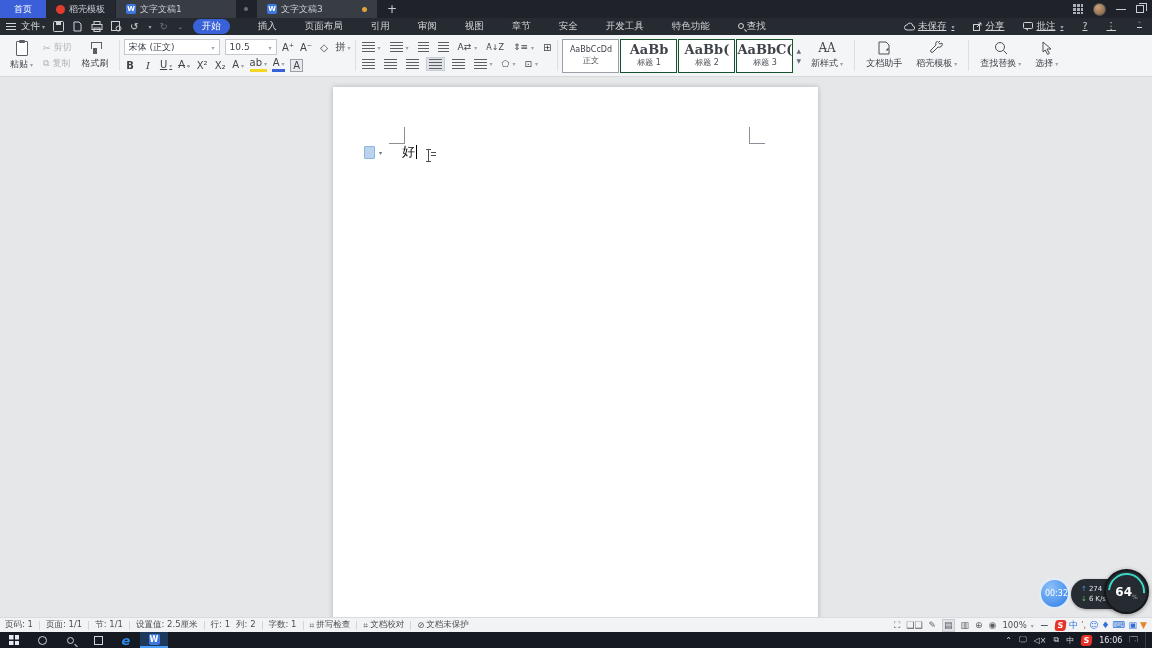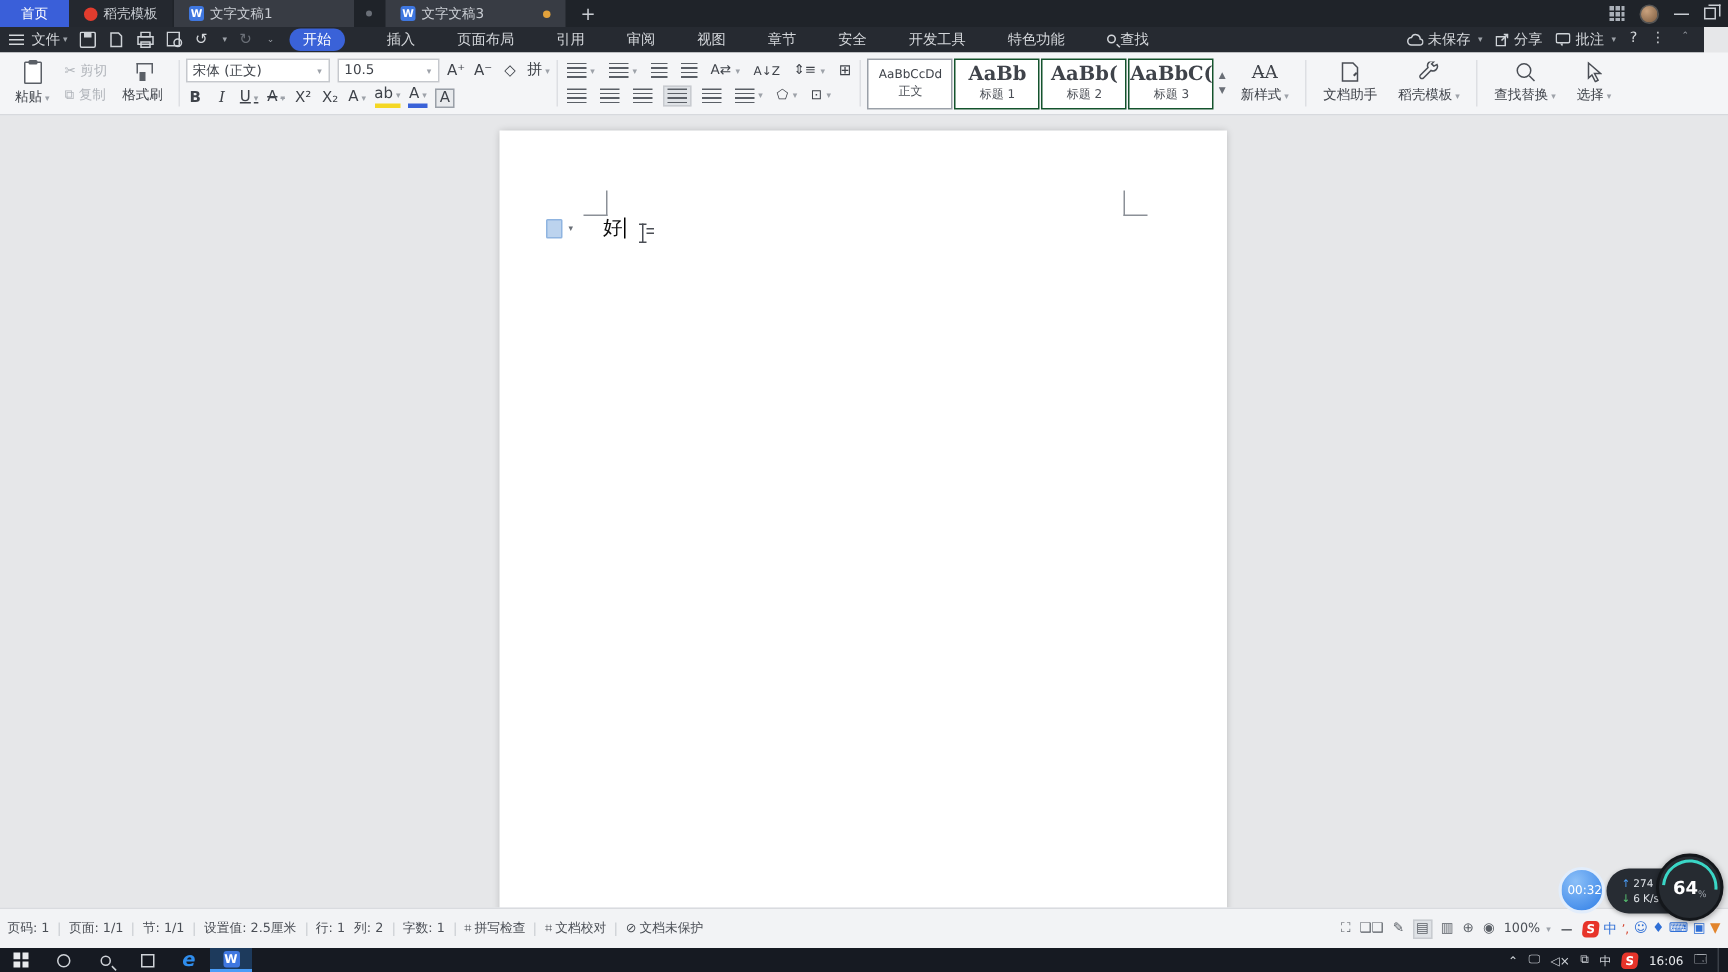--- a/index.html
+++ b/index.html
@@ -22,51 +22,51 @@
       linear-gradient(#aab0b8,#aab0b8) 0 0/3px 3px no-repeat, linear-gradient(#aab0b8,#aab0b8) 4px 0/3px 3px no-repeat, linear-gradient(#aab0b8,#aab0b8) 8px 0/2px 3px no-repeat,
       linear-gradient(#aab0b8,#aab0b8) 0 4px/3px 3px no-repeat, linear-gradient(#aab0b8,#aab0b8) 4px 4px/3px 3px no-repeat, linear-gradient(#aab0b8,#aab0b8) 8px 4px/2px 3px no-repeat,
       linear-gradient(#aab0b8,#aab0b8) 0 8px/3px 2px no-repeat, linear-gradient(#aab0b8,#aab0b8) 4px 8px/3px 2px no-repeat, linear-gradient(#aab0b8,#aab0b8) 8px 8px/2px 2px no-repeat; }
   .avatar { width:13px; height:13px; border-radius:50%; background:radial-gradient(circle at 35% 30%,#caa27e,#7a5a3e); border:1px solid #555; }
   .win-min { width:10px; height:10px; position:relative; }
   .win-min::after { content:""; position:absolute; left:0; right:0; top:5px; height:1px; background:#c9cdd3; }
   .win-restore { width:8px; height:8px; border:1px solid #c9cdd3; position:relative; }
   .win-restore::after { content:""; position:absolute; left:2px; top:-3px; width:7px; height:7px; border:1px solid #c9cdd3; border-left:none; border-bottom:none; }
 
   
-  .menubar { position:absolute; top:18px; left:0; right:16px; height:17px; background:#262a31; display:flex; align-items:center; color:#d4d7db; font-size:9.5px; padding:0 6px; }
+  .menubar { position:absolute; top:18px; left:0; right:0; height:17px; background:#262a31; display:flex; align-items:center; color:#d4d7db; font-size:9.5px; padding:0 6px; }
   .hamb { width:10px; height:7px; border-top:1px solid #d4d7db; border-bottom:1px solid #d4d7db; position:relative; margin-right:5px; }
   .hamb::after { content:""; position:absolute; left:0; right:0; top:2px; height:1px; background:#d4d7db; }
   .caret { font-size:6px; margin-left:2px; color:#9da2a9; }
   .qicons { display:flex; align-items:center; gap:8px; margin:0 10px 0 8px; }
   .qicons svg { display:block; }
   .menu-items { display:flex; align-items:center; gap:28px; }
   .menu-item { white-space:nowrap; }
   .menu-active { background:#3a62d8; color:#fff; border-radius:8px; padding:1px 9px; }
   .mini-mag { width:6px; height:6px; border:1px solid #d4d7db; border-radius:50%; display:inline-block; position:relative; margin-right:3px; }
   .mini-mag::after { content:""; position:absolute; width:3px; height:1px; background:#d4d7db; transform:rotate(45deg); left:5px; top:6px; }
-  .mb-right { margin-left:auto; display:flex; align-items:flex-start; gap:9px; padding-right:4px; }
+  .mb-right { margin-left:auto; display:flex; align-items:flex-start; gap:19px; padding-right:4px;text-decoration:underline; }
   .mb-right .lab { display:flex; align-items:center; gap:3px; }
 
   
   .ribbon { position:absolute; top:35px; left:0; right:0; height:42px; background:#f4f5f7; border-bottom:1px solid #d7d9dd; display:flex; align-items:stretch; padding:2px 4px; font-size:9px; color:#3f434a; }
   .vsep { width:1px; background:#dddfe3; margin:3px 4px; }
   .grp { display:flex; align-items:center; }
   .bigbtn { display:flex; flex-direction:column; align-items:center; justify-content:center; padding:0 6px; gap:2px; }
   .smallcol { display:flex; flex-direction:column; justify-content:center; gap:3px; margin:0 4px; }
   .smallbtn { display:flex; align-items:center; gap:3px; }
   .grayed { color:#b0b4ba; }
   .clip-ico { width:12px; height:15px; border:1px solid #5a5f66; border-radius:1px; position:relative; background:#fff; }
   .clip-ico::after { content:""; position:absolute; top:-2px; left:2px; width:6px; height:3px; background:#5a5f66; border-radius:1px; }
   .brush-ico { width:11px; height:13px; position:relative; }
   .brush-ico::before { content:""; position:absolute; top:0; left:1px; width:9px; height:6px; border:1px solid #5a5f66; border-bottom:none; }
   .brush-ico::after { content:""; position:absolute; top:6px; left:3px; width:4px; height:6px; background:#5a5f66; }
   .fontgrp { display:flex; flex-direction:column; justify-content:center; gap:3px; }
   .frow { display:flex; align-items:center; gap:5px; }
   .select { background:#fff; border:1px solid #c5c8cd; height:16px; display:flex; align-items:center; justify-content:space-between; padding:0 4px; font-size:9px; }
-  .sel-font { width:96px; } .sel-size { width:68px; }
+  .sel-font { width:96px; } .sel-size { width:52px; }
   .fbtn { min-width:13px; text-align:center; font-size:10px; line-height:13px; }
   .u-line { text-decoration:underline; }
   .strike span { text-decoration:line-through; }
   .hl-ab { border-bottom:3px solid #f4d723; line-height:10px; }
   .fc-a { border-bottom:3px solid #3a62d8; line-height:10px; }
   .box-a { border:1px solid #9aa0a8; background:#e8eaed; padding:0 2px; line-height:11px; }
   .li { width:13px; height:10px; background:repeating-linear-gradient(#5a5f66 0 1px, transparent 1px 3px); }
   .li.short { background:repeating-linear-gradient(#5a5f66 0 1px, transparent 1px 3px); width:11px; }
   .ibtn { display:flex; align-items:center; gap:1px; padding:1px 2px; }
   .pressed { background:#dfe2e6; border:1px solid #c8cbd0; }
@@ -101,21 +101,21 @@
   .timer { position:absolute; left:1039px; top:578px; width:31px; height:31px; border-radius:50%; background:radial-gradient(circle at 35% 28%,#8cc0f8,#2e7de6); border:2px solid #e2edfb; color:#fff; font-size:8px; display:flex; align-items:center; justify-content:flex-end; z-index:5; }
   .netpill { position:absolute; left:1071px; top:579px; width:60px; height:30px; background:#272c33; border-radius:15px 4px 4px 15px; color:#dfe3e8; font-size:7px; display:flex; flex-direction:column; justify-content:center; gap:2px; padding-left:10px; z-index:4; box-shadow:0 1px 3px rgba(0,0,0,.3); }
   .net-row { display:flex; align-items:center; gap:2px; }
   .up-ar { color:#4a9df8; } .dn-ar { color:#58c472; }
   .ball { position:absolute; left:1104px; top:569px; width:45px; height:45px; border-radius:50%; background:#262b31; border:2px solid #14171b; color:#fff; display:flex; align-items:center; justify-content:center; z-index:6; box-shadow:0 1px 4px rgba(0,0,0,.4); }
   .ball::before { content:""; position:absolute; inset:2px; border-radius:50%; border:2px solid transparent; border-top-color:#3ad6c6; border-right-color:#3ad6c6; transform:rotate(-40deg); }
   .ball .num { font-size:12px; font-weight:bold; }
   .ball .unit { font-size:6px; color:#9aa0a8; align-self:flex-end; margin-bottom:12px; }
 
   
-  .statusbar { position:absolute; bottom:16px; left:0; right:0; height:27px; background:#f2f3f5; border-top:1px solid #d9dbdf; display:flex; align-items:center; font-size:8.5px; color:#4a4e55; padding:0 5px; }
+  .statusbar { position:absolute; bottom:16px; left:0; right:0; height:15px; background:#f2f3f5; border-top:1px solid #d9dbdf; display:flex; align-items:center; font-size:8.5px; color:#4a4e55; padding:0 5px; }
   .sb-sep { width:1px; height:9px; background:#d2d5d9; margin:0 6px; }
   .sb-item { white-space:nowrap; display:flex; align-items:center; gap:2px; }
   .sb-right { margin-left:auto; display:flex; align-items:center; gap:6px; }
   .vicon { font-size:9px; color:#5a5f66; line-height:11px; }
   .vicon.active { background:#dfe2e6; border:1px solid #c8cbd0; padding:0 1px; }
   .zoom-pct { display:flex; align-items:center; gap:2px; }
   .minus { font-size:11px; }
   .ime { display:flex; align-items:center; gap:3px; }
   .s-badge { width:11px; height:11px; background:#e7342a; border-radius:3px; color:#fff; font-size:8px; font-weight:bold; display:flex; align-items:center; justify-content:center; transform:skewX(-6deg); }
   .ime-ch { color:#2f6fd6; font-size:9px; }

